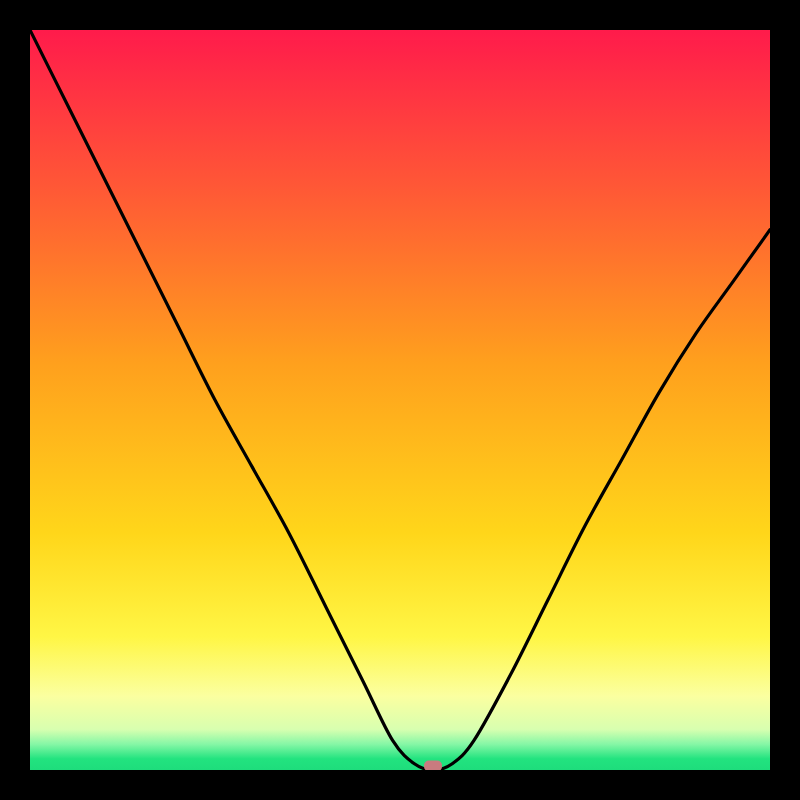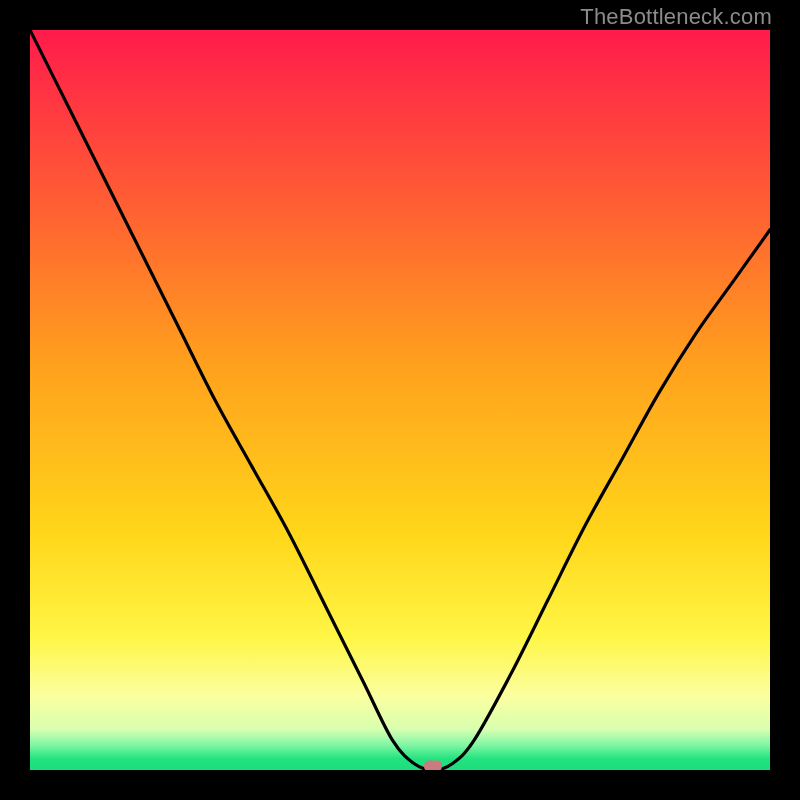--- a/index.html
+++ b/index.html
@@ -82,14 +82,13 @@
       <rect x="0" y="0" width="740" height="740" fill="url(#bg-grad)"></rect>
     </svg>
 
     <svg class="curve-svg" viewBox="0 0 740 740" preserveAspectRatio="none">
       <path id="curve-path" d="M 0,0 C 6.166666666666667,12.333333333333334 24.666666666666664,49.33333333333333 37,74 C 49.333333333333336,98.66666666666667 61.666666666666664,123.33333333333333 74,148 C 86.33333333333333,172.66666666666666 98.66666666666667,197.33333333333334 111,222 C 123.33333333333333,246.66666666666666 135.66666666666666,271.3333333333333 148,296 C 160.33333333333334,320.6666666666667 172.66666666666666,346.56666666666666 185,370 C 197.33333333333334,393.43333333333334 209.66666666666666,414.40000000000003 222,436.6 C 234.33333333333334,458.8 246.66666666666666,479.76666666666665 259,503.2 C 271.3333333333333,526.6333333333333 283.6666666666667,552.5333333333334 296,577.2 C 308.3333333333333,601.8666666666667 321.9,629 333,651.2 C 344.1,673.4000000000001 353.96666666666664,696.5866666666666 362.59999999999997,710.4 C 371.2333333333333,724.2133333333334 378.01666666666665,729.1466666666668 384.8,734.08 C 391.58333333333337,739.0133333333333 397.1333333333333,740 403.3,740 C 409.4666666666667,740 415.01666666666665,739.0133333333333 421.79999999999995,734.08 C 428.58333333333326,729.1466666666668 434.1333333333333,725.4466666666667 444,710.4 C 453.8666666666667,695.3533333333332 468.6666666666667,667.2333333333333 481,643.8 C 493.3333333333333,620.3666666666666 505.6666666666667,594.4666666666666 518,569.8 C 530.3333333333334,545.1333333333333 542.6666666666666,519.2333333333332 555,495.79999999999995 C 567.3333333333334,472.3666666666666 579.6666666666666,451.4 592,429.2 C 604.3333333333334,407 616.6666666666666,383.5666666666666 629,362.59999999999997 C 641.3333333333334,341.6333333333333 653.6666666666666,321.90000000000003 666,303.40000000000003 C 678.3333333333334,284.90000000000003 690.6666666666666,268.8666666666666 703,251.59999999999997 C 715.3333333333334,234.33333333333331 733.8333333333334,208.4333333333334 740,199.80000000000007" fill="none" stroke="#000000" stroke-width="3.2" stroke-linejoin="round" stroke-linecap="round"></path>
     </svg>
 
     <div id="min-marker" class="min-marker" style="left: 403.3px; top: 736px; background: rgb(201, 123, 127);"></div>
   </div>
 
-  <div class="watermark">TheBottleneck.com</div>
 </div>
 
 </body></html>

